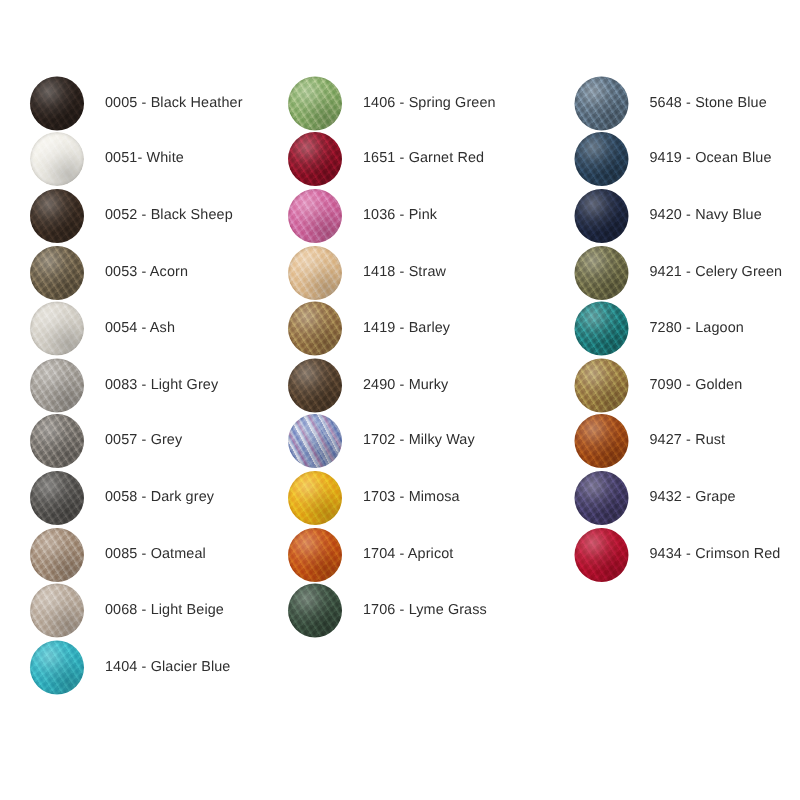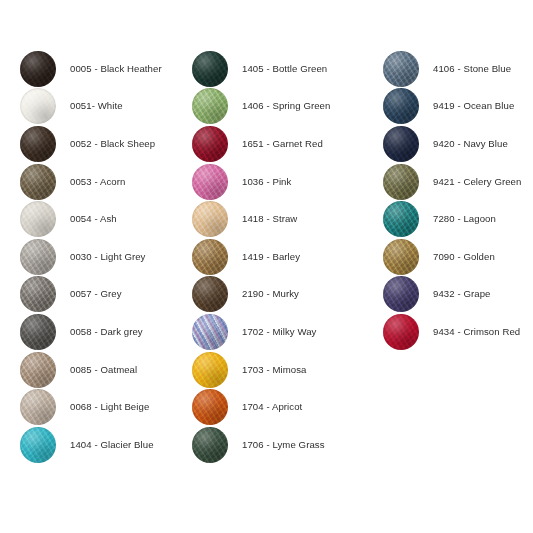--- a/index.html
+++ b/index.html
@@ -130,21 +130,21 @@
       <div class="swatch-row">
         <div class="swatch" style="background-color: rgb(109, 96, 73);"></div>
         <div class="swatch-label">0053 - Acorn</div>
       </div>
       <div class="swatch-row">
         <div class="swatch" style="background-color: rgb(221, 217, 208);"></div>
         <div class="swatch-label">0054 - Ash</div>
       </div>
       <div class="swatch-row">
         <div class="swatch" style="background-color: rgb(169, 164, 157);"></div>
-        <div class="swatch-label">0030 - Light Grey</div>
+        <div class="swatch-label">0083 - Light Grey</div>
       </div>
       <div class="swatch-row">
         <div class="swatch" style="background-color: rgb(123, 118, 112);"></div>
         <div class="swatch-label">0057 - Grey</div>
       </div>
       <div class="swatch-row">
         <div class="swatch" style="background-color: rgb(86, 84, 81);"></div>
         <div class="swatch-label">0058 - Dark grey</div>
       </div>
       <div class="swatch-row">
@@ -155,24 +155,20 @@
         <div class="swatch" style="background-color: rgb(192, 177, 162);"></div>
         <div class="swatch-label">0068 - Light Beige</div>
       </div>
       <div class="swatch-row">
         <div class="swatch" style="background-color: rgb(51, 180, 196);"></div>
         <div class="swatch-label">1404 - Glacier Blue</div>
       </div>
     </div>
     <div class="column column-1">
       <div class="swatch-row">
-        <div class="swatch" style="background-color: rgb(28, 54, 48);"></div>
-        <div class="swatch-label">1405 - Bottle Green</div>
-      </div>
-      <div class="swatch-row">
         <div class="swatch" style="background-color: rgb(138, 176, 106);"></div>
         <div class="swatch-label">1406 - Spring Green</div>
       </div>
       <div class="swatch-row">
         <div class="swatch" style="background-color: rgb(141, 17, 38);"></div>
         <div class="swatch-label">1651 - Garnet Red</div>
       </div>
       <div class="swatch-row">
         <div class="swatch" style="background-color: rgb(215, 107, 164);"></div>
         <div class="swatch-label">1036 - Pink</div>
@@ -180,21 +176,21 @@
       <div class="swatch-row">
         <div class="swatch" style="background-color: rgb(230, 194, 149);"></div>
         <div class="swatch-label">1418 - Straw</div>
       </div>
       <div class="swatch-row">
         <div class="swatch" style="background-color: rgb(154, 119, 72);"></div>
         <div class="swatch-label">1419 - Barley</div>
       </div>
       <div class="swatch-row">
         <div class="swatch" style="background-color: rgb(85, 65, 46);"></div>
-        <div class="swatch-label">2190 - Murky</div>
+        <div class="swatch-label">2490 - Murky</div>
       </div>
       <div class="swatch-row">
         <div class="swatch speckled" style="background-color: rgb(154, 168, 208);"></div>
         <div class="swatch-label">1702 - Milky Way</div>
       </div>
       <div class="swatch-row">
         <div class="swatch" style="background-color: rgb(239, 177, 24);"></div>
         <div class="swatch-label">1703 - Mimosa</div>
       </div>
       <div class="swatch-row">
@@ -202,21 +198,21 @@
         <div class="swatch-label">1704 - Apricot</div>
       </div>
       <div class="swatch-row">
         <div class="swatch" style="background-color: rgb(58, 79, 63);"></div>
         <div class="swatch-label">1706 - Lyme Grass</div>
       </div>
     </div>
     <div class="column column-2">
       <div class="swatch-row">
         <div class="swatch" style="background-color: rgb(90, 110, 128);"></div>
-        <div class="swatch-label">4106 - Stone Blue</div>
+        <div class="swatch-label">5648 - Stone Blue</div>
       </div>
       <div class="swatch-row">
         <div class="swatch" style="background-color: rgb(42, 66, 89);"></div>
         <div class="swatch-label">9419 - Ocean Blue</div>
       </div>
       <div class="swatch-row">
         <div class="swatch" style="background-color: rgb(30, 39, 64);"></div>
         <div class="swatch-label">9420 - Navy Blue</div>
       </div>
       <div class="swatch-row">
@@ -225,20 +221,24 @@
       </div>
       <div class="swatch-row">
         <div class="swatch" style="background-color: rgb(31, 122, 122);"></div>
         <div class="swatch-label">7280 - Lagoon</div>
       </div>
       <div class="swatch-row">
         <div class="swatch" style="background-color: rgb(157, 125, 66);"></div>
         <div class="swatch-label">7090 - Golden</div>
       </div>
       <div class="swatch-row">
+        <div class="swatch" style="background-color: rgb(163, 74, 22);"></div>
+        <div class="swatch-label">9427 - Rust</div>
+      </div>
+      <div class="swatch-row">
         <div class="swatch" style="background-color: rgb(67, 60, 102);"></div>
         <div class="swatch-label">9432 - Grape</div>
       </div>
       <div class="swatch-row">
         <div class="swatch" style="background-color: rgb(181, 16, 44);"></div>
         <div class="swatch-label">9434 - Crimson Red</div>
       </div>
     </div>
   </div>
 

